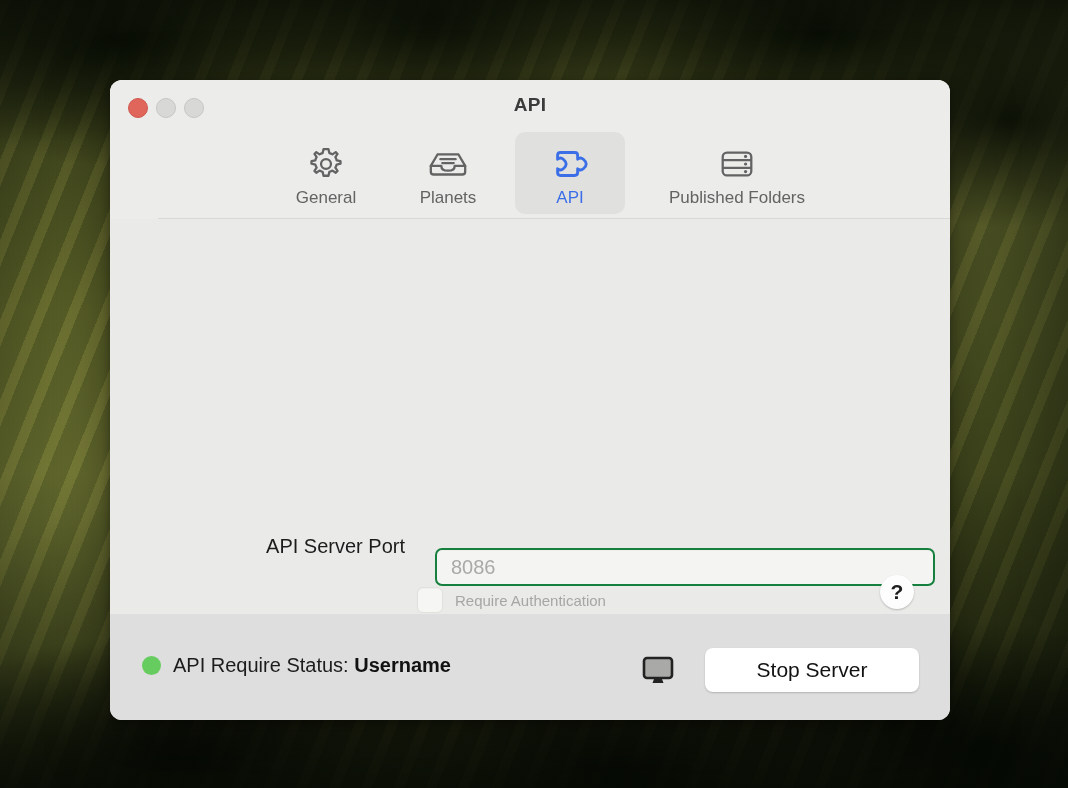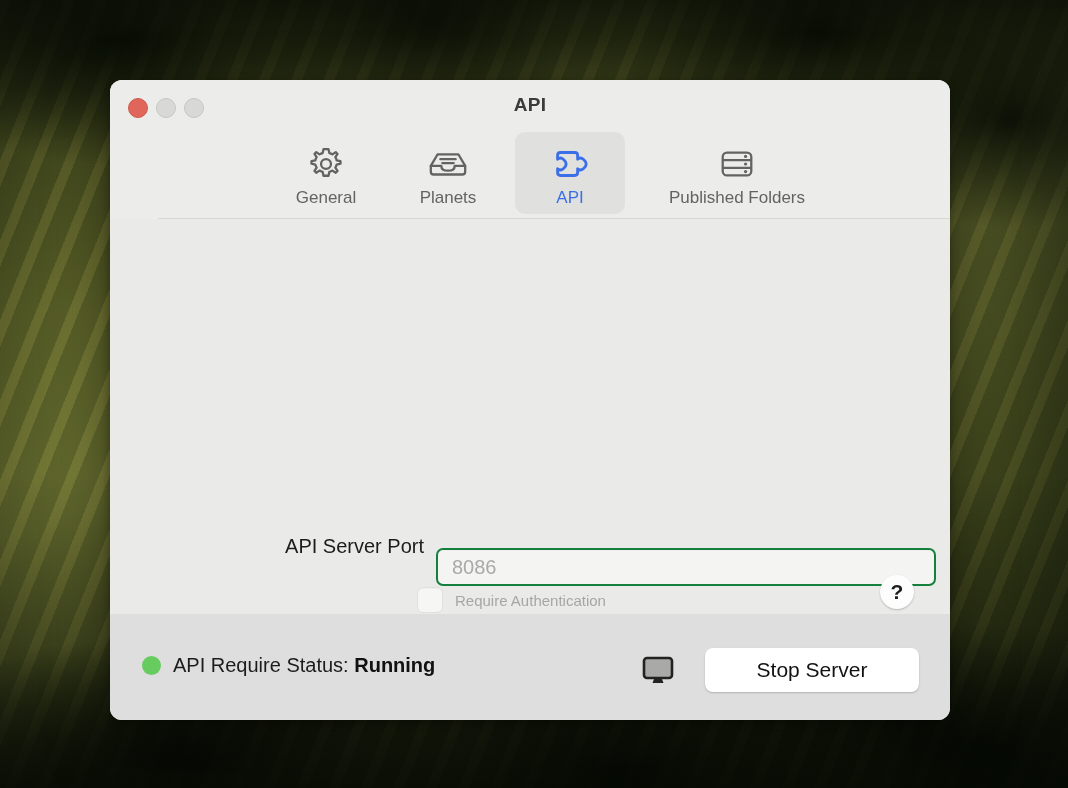--- a/index.html
+++ b/index.html
@@ -170,21 +170,21 @@
     box-shadow: inset 0 1px 1px rgba(0,0,0,0.025);
     display: flex;
     align-items: center;
     padding: 0 14px;
     font-size: 20px;
     color: #a9a9a7;
     margin-top: 41px;
   }
 
   
-  .row-port { left: 121px; top: 288px; }
+  .row-port { left: 102px; top: 288px; gap: 18px; }
   .row-port .field-label { width: 193px; }
   .row-port .text-input { width: 500px; margin-left: 12px; }
 
   
   .row-auth { left: 307px; top: 368px; align-items: center; }
   .checkbox {
     width: 24px;
     height: 24px;
     border-radius: 6px;
     background: #f6f6f4;
@@ -437,21 +437,21 @@
       </div>
     </div>
 
   </div>
 
   <div class="footer">
     <div class="status-group">
       <div class="status-dot"></div>
       <div class="status-text">
         <span>API Require Status:</span>
-        <span class="status-value">Running</span>
+        <span class="status-value">Username</span>
       </div>
     </div>
 
     <div class="monitor-button">
       <svg width="34" height="32" viewBox="0 0 34 32">
         <rect x="3" y="3" width="28" height="20" rx="3" fill="#a9a9a7" stroke="#222222" stroke-width="2.6"></rect>
         <path d="M13 24 L21 24 L22.5 28 L11.5 28 Z" fill="#222222"></path>
       </svg>
     </div>
 

